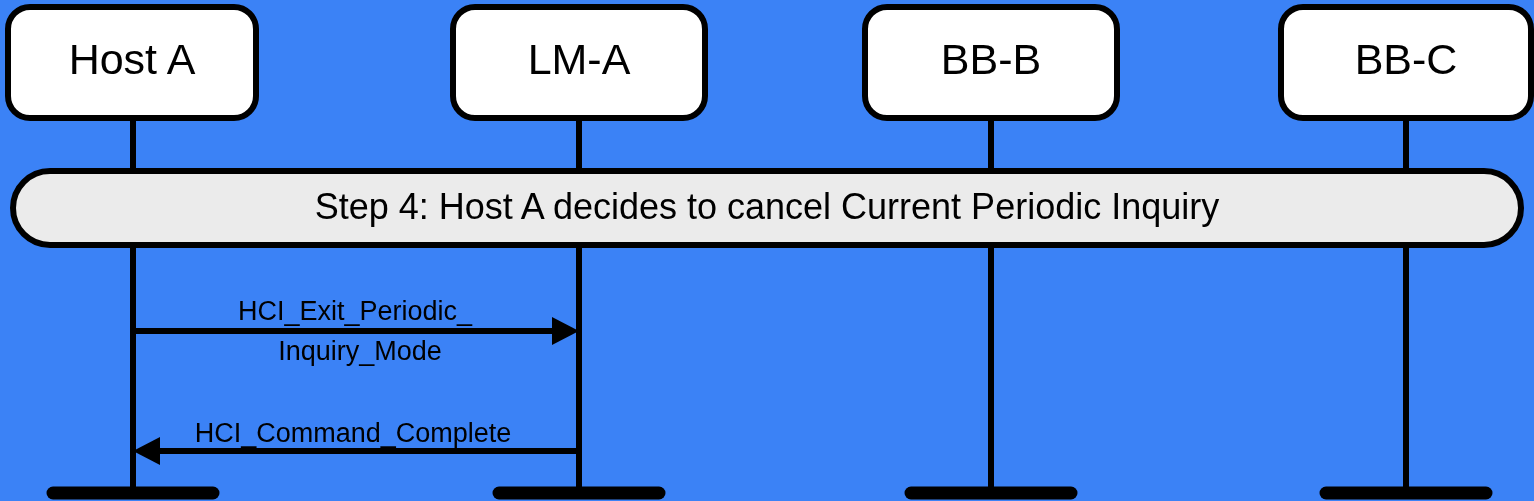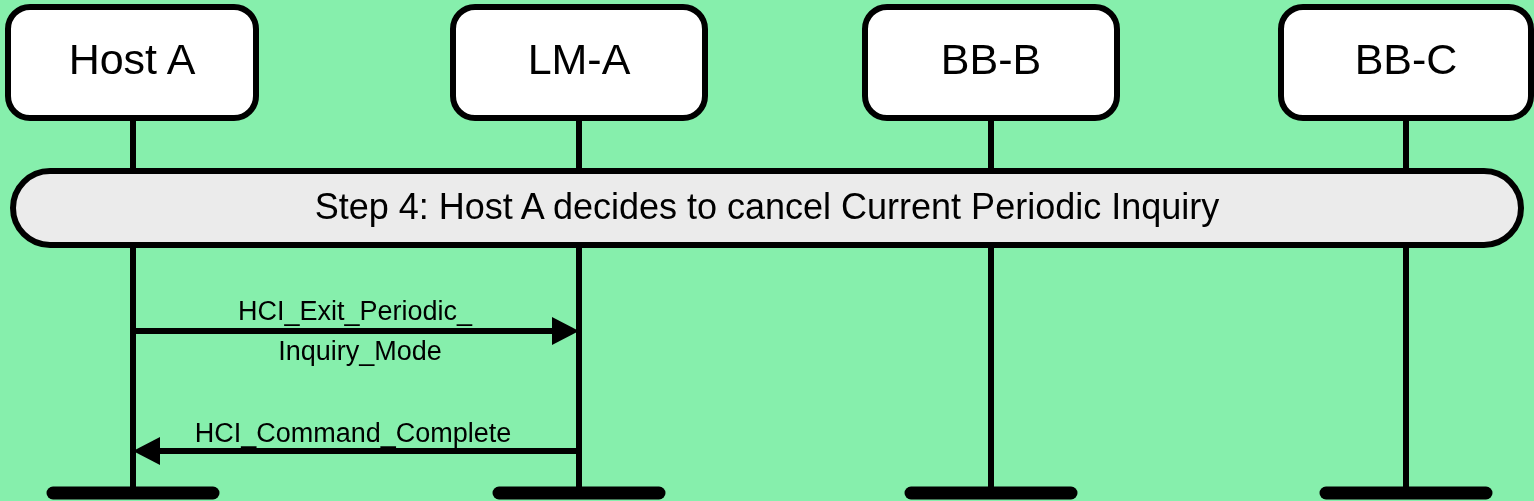--- a/index.html
+++ b/index.html
@@ -7,21 +7,21 @@
     padding: 0;
     background: #ffffff;
   }
   body {
     font-family: "Liberation Sans", sans-serif;
   }
   #diagram-root {
     position: relative;
     width: 1534px;
     height: 501px;
-    background: #86efac;
+    background: #3b82f6;
     overflow: hidden;
   }
   #diagram-svg {
     position: absolute;
     left: 0;
     top: 0;
     width: 1534px;
     height: 501px;
     display: block;
   }

